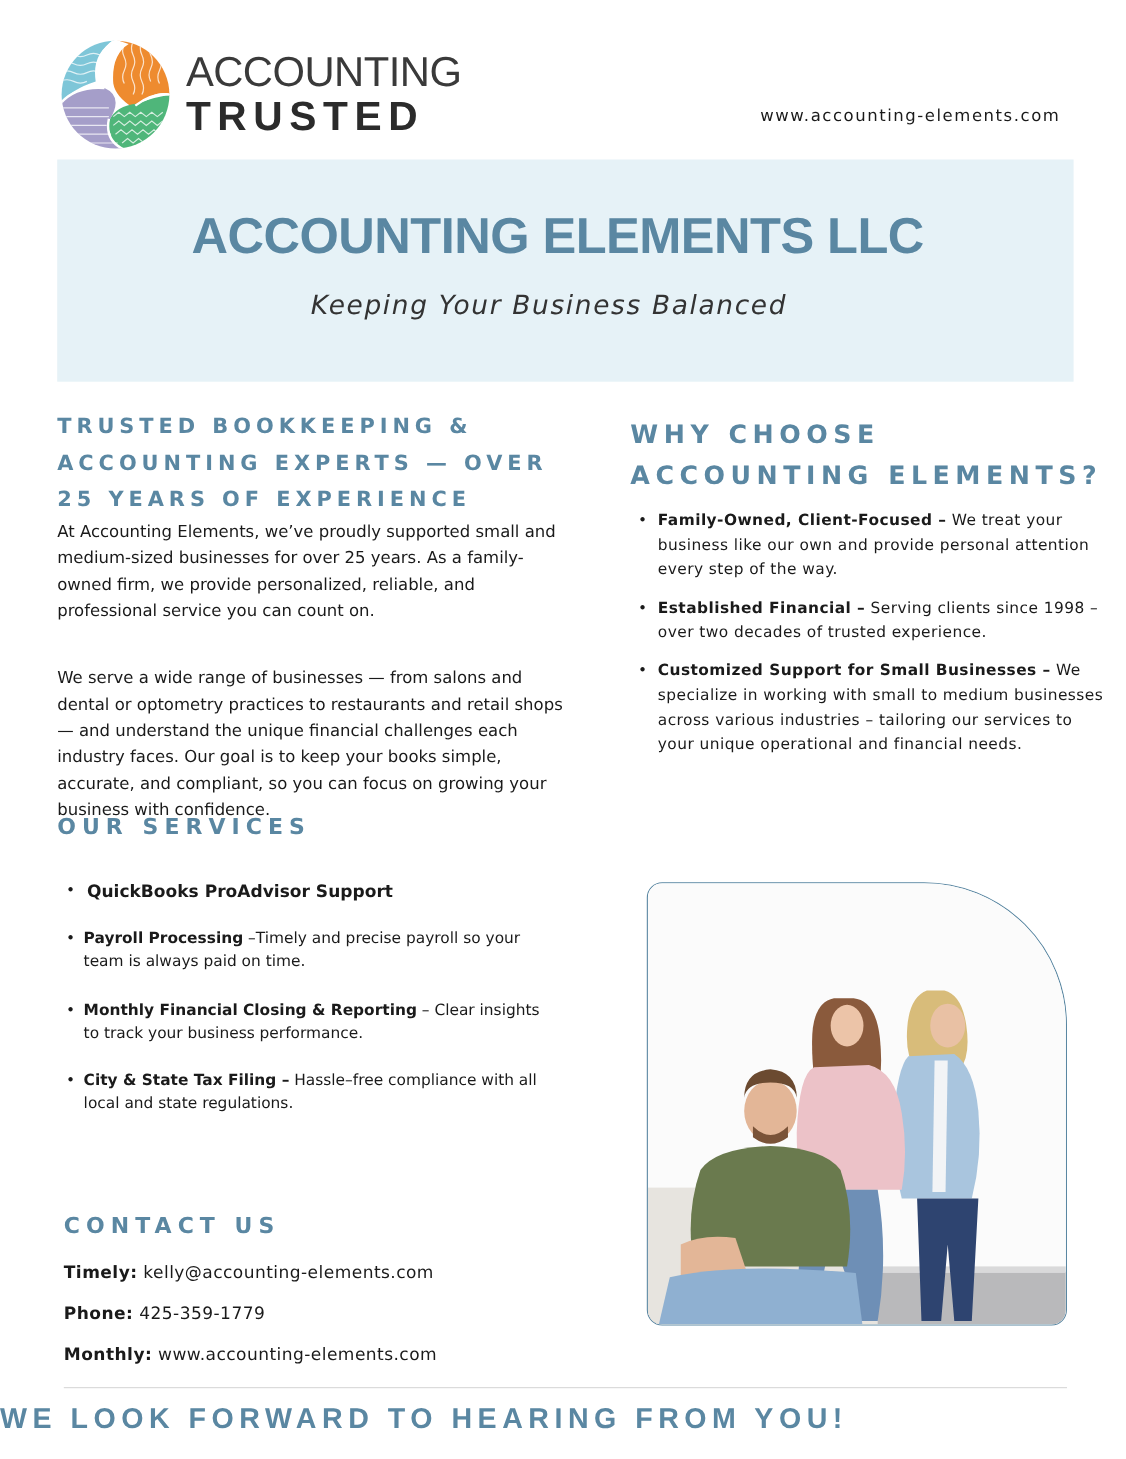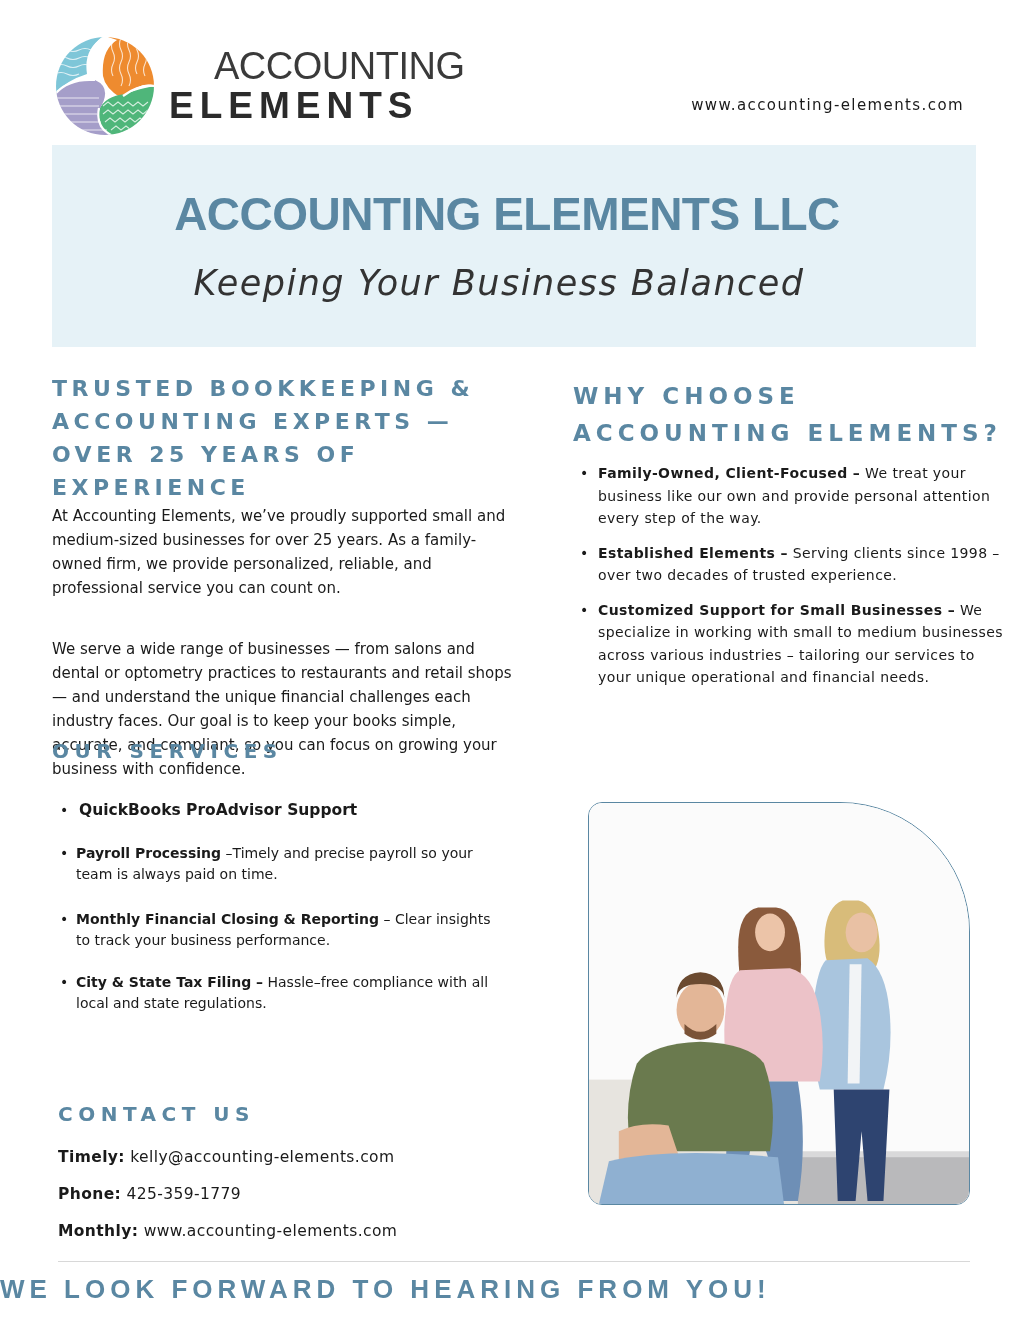--- a/index.html
+++ b/index.html
@@ -1,33 +1,33 @@
 <!DOCTYPE html>
 <html><head>
 <meta charset="utf-8">
 <style>
   * { box-sizing: border-box; margin: 0; padding: 0; }
   html, body { width: 1024px; height: 1326px; background: #ffffff; overflow: hidden; }
   body { font-family: "DejaVu Sans", sans-serif; color: #1a1a1a; position: relative; }
 
   .logo { position: absolute; left: 55px; top: 36px; width: 350px; height: 100px; }
   .logo-mark { position: absolute; left: 0; top: 0; width: 100px; height: 100px; }
-  .logo-text1 { position: absolute; left: 114px; top: 10px; font-family: "Liberation Sans", sans-serif; font-size: 38px; color: #3a3a3a; letter-spacing: -0.5px; line-height: 40px; margin-left: 45px; }
+  .logo-text1 { position: absolute; left: 114px; top: 10px; font-family: "Liberation Sans", sans-serif; font-size: 38px; color: #3a3a3a; letter-spacing: -0.5px; line-height: 40px; }
   .logo-text2 { position: absolute; left: 114px; top: 50px; font-family: "Liberation Sans", sans-serif; font-weight: bold; font-size: 37px; color: #2b2b2b; letter-spacing: 6px; line-height: 40px; }
 
   .top-url { position: absolute; right: 60px; top: 96px; font-size: 15px; letter-spacing: 1.4px; color: #1a1a1a; }
 
   .banner { position: absolute; left: 52px; top: 145px; width: 924px; height: 202px; background: #e6f2f7; }
   .banner-title { position: absolute; left: 0; width: 100%; top: 42px; text-align: center; padding-right: 14px; font-family: "Liberation Sans", sans-serif; font-weight: bold; font-size: 46px; color: #5a87a2; letter-spacing: -0.5px; }
-  .banner-tagline { position: absolute; left: 0; width: 100%; top: 118px; text-align: center; padding-right: 30px; font-family: "DejaVu Sans", sans-serif; font-style: italic; font-weight: 300; font-size: 35px; color: #333; letter-spacing: 1.5px; }
+  .banner-tagline { position: absolute; left: 0; width: 100%; top: 118px; text-align: center; padding-right: 30px; font-family: "DejaVu Sans", sans-serif; font-style: italic; font-weight: 300; font-size: 24px; color: #333; letter-spacing: 1.5px; }
 
   .h-section { font-family: "DejaVu Sans", sans-serif; font-weight: bold; color: #5a87a2; letter-spacing: 4.5px; text-transform: uppercase; }
 
   .left-col { position: absolute; left: 52px; top: 372px; width: 460px; }
-  .intro-heading { font-size: 22px; line-height: 33px; }
+  .intro-heading { font-size: 19px; line-height: 33px; }
   .body-p { font-size: 15px; line-height: 24px; color: #1a1a1a; }
   .p1 { margin-top: 0px; }
   .p2 { margin-top: 37px; }
 
   .services-heading { position: absolute; left: 52px; top: 739px; font-size: 20px; letter-spacing: 5.5px; }
   .services-list { position: absolute; left: 58px; top: 800px; width: 450px; list-style: none; }
   .services-list li { position: relative; padding-left: 18px; font-size: 14px; line-height: 21px; margin-bottom: 21px; }
   .services-list li::before { content: "•"; position: absolute; left: 2px; top: 0; font-size: 14px; }
   .services-list li.first { font-size: 15.5px; padding-left: 21px; margin-bottom: 22px; }
   .services-list b { font-weight: bold; }
@@ -92,21 +92,21 @@
 
       <g stroke="#ffffff" stroke-width="2.2" fill="none">
         <path d="M50,0 Q30,14 34,40"></path>
         <path d="M100,50 Q84,48 68,60"></path>
         <path d="M58,100 Q40,92 44,72"></path>
         <path d="M0,58 Q14,42 40,44"></path>
       </g>
     </g>
   </svg>
   <div class="logo-text1">ACCOUNTING</div>
-  <div class="logo-text2">ELEMENTS</div>
+  <div class="logo-text2">TRUSTED</div>
 </div>
 
 <div class="top-url">www.accounting-elements.com</div>
 
 <div class="banner">
   <div class="banner-title">ACCOUNTING ELEMENTS LLC</div>
   <div class="banner-tagline">Keeping Your Business Balanced</div>
 </div>
 
 <div class="left-col">
@@ -129,21 +129,21 @@
   <div class="contact-row"><b>Phone:</b><span> 425-359-1779</span></div>
   <div class="contact-row"><b>Monthly:</b><span> www.accounting-elements.com</span></div>
 </div>
 
 <div class="h-section why-heading">
   <div>WHY CHOOSE</div>
   <div>ACCOUNTING ELEMENTS?</div>
 </div>
 <ul class="why-list">
   <li><b>Family-Owned, Client-Focused –</b><span> We treat your business like our own and provide personal attention every step of the way.</span></li>
-  <li><b>Established Elements –</b><span> Serving clients since 1998 – over two decades of trusted experience.</span></li>
+  <li><b>Established Financial –</b><span> Serving clients since 1998 – over two decades of trusted experience.</span></li>
   <li><b>Customized Support for Small Businesses –</b><span> We specialize in working with small to medium businesses across various industries – tailoring our services to your unique operational and financial needs.</span></li>
 </ul>
 
 <div class="photo-frame" title="Team photo of three people: a man in an olive shirt seated, a young woman in a pink striped shirt, and a blonde woman in a light blue denim jacket">
   <svg class="photo-svg" viewBox="0 0 382 403" preserveAspectRatio="none">
     <rect x="0" y="0" width="382" height="403" fill="#fbfbfb"></rect>
     <rect x="0" y="355" width="382" height="48" fill="#b9b9bb"></rect>
     <rect x="0" y="350" width="382" height="6" fill="#d9d9da"></rect>
 
     <rect x="0" y="278" width="210" height="125" fill="#e7e4df"></rect>

